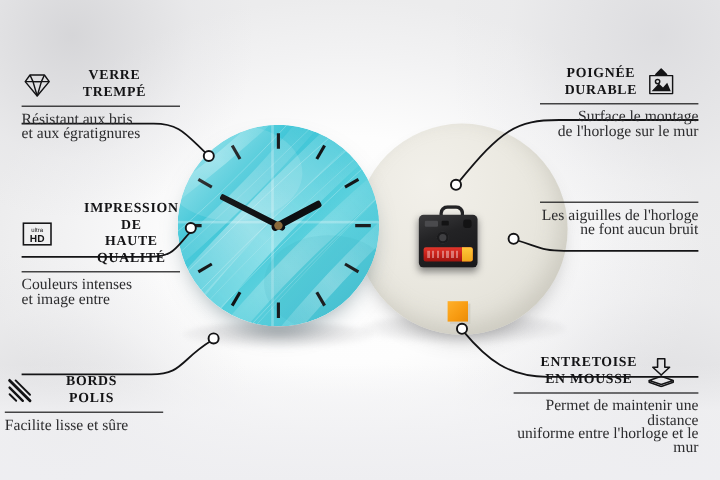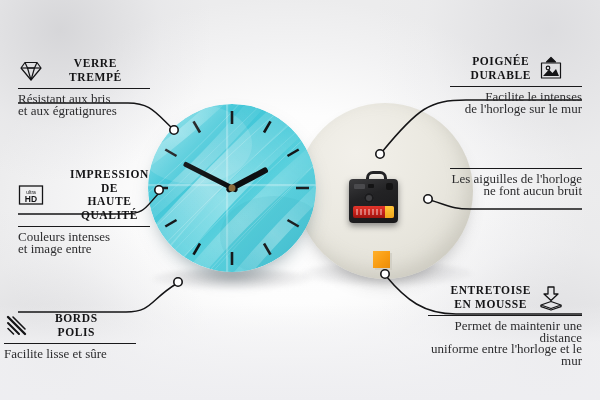--- a/index.html
+++ b/index.html
@@ -275,31 +275,31 @@
       <span class="icon">
         <svg viewBox="0 0 26 26" fill="none" stroke="#141416" stroke-width="1.2" stroke-linejoin="round">
           <path d="M13 1.5 L8.5 6 H17.5 Z" fill="#141416"></path>
           <rect x="3.5" y="7" width="19" height="15"></rect>
           <circle cx="10" cy="12" r="1.8"></circle>
           <path d="M5 20 L11 13.5 L14.5 17 L18 13 L21 20 Z" fill="#141416" stroke="none"></path>
         </svg>
       </span>
     </div>
     <div class="rule"></div>
-    <div class="desc">Facilite le intenses
+    <div class="desc">Surface le montage
 de l'horloge sur le mur</div>
   </div>
 
   <div class="callout right" style="left:450px;top:164px;width:132px;">
     <div class="rule"></div>
     <div class="desc">Les aiguilles de l'horloge
 ne font aucun bruit</div>
   </div>
 
-  <div class="callout right" style="left:428px;top:284px;width:154px;">
+  <div class="callout right" style="left:428px;top:296px;width:154px;">
     <div class="head">
       <span class="title">ENTRETOISE
 EN MOUSSE</span>
       <span class="icon">
         <svg viewBox="0 0 26 26" fill="none" stroke="#141416" stroke-width="1.3" stroke-linejoin="round">
           <path d="M10 2 H16 V9 H20 L13 15.5 L6 9 H10 Z"></path>
           <path d="M13 16.5 L23 20 L13 23.5 L3 20 Z"></path>
           <path d="M3 20 V21.6 L13 25 L23 21.6 V20"></path>
         </svg>
       </span>

